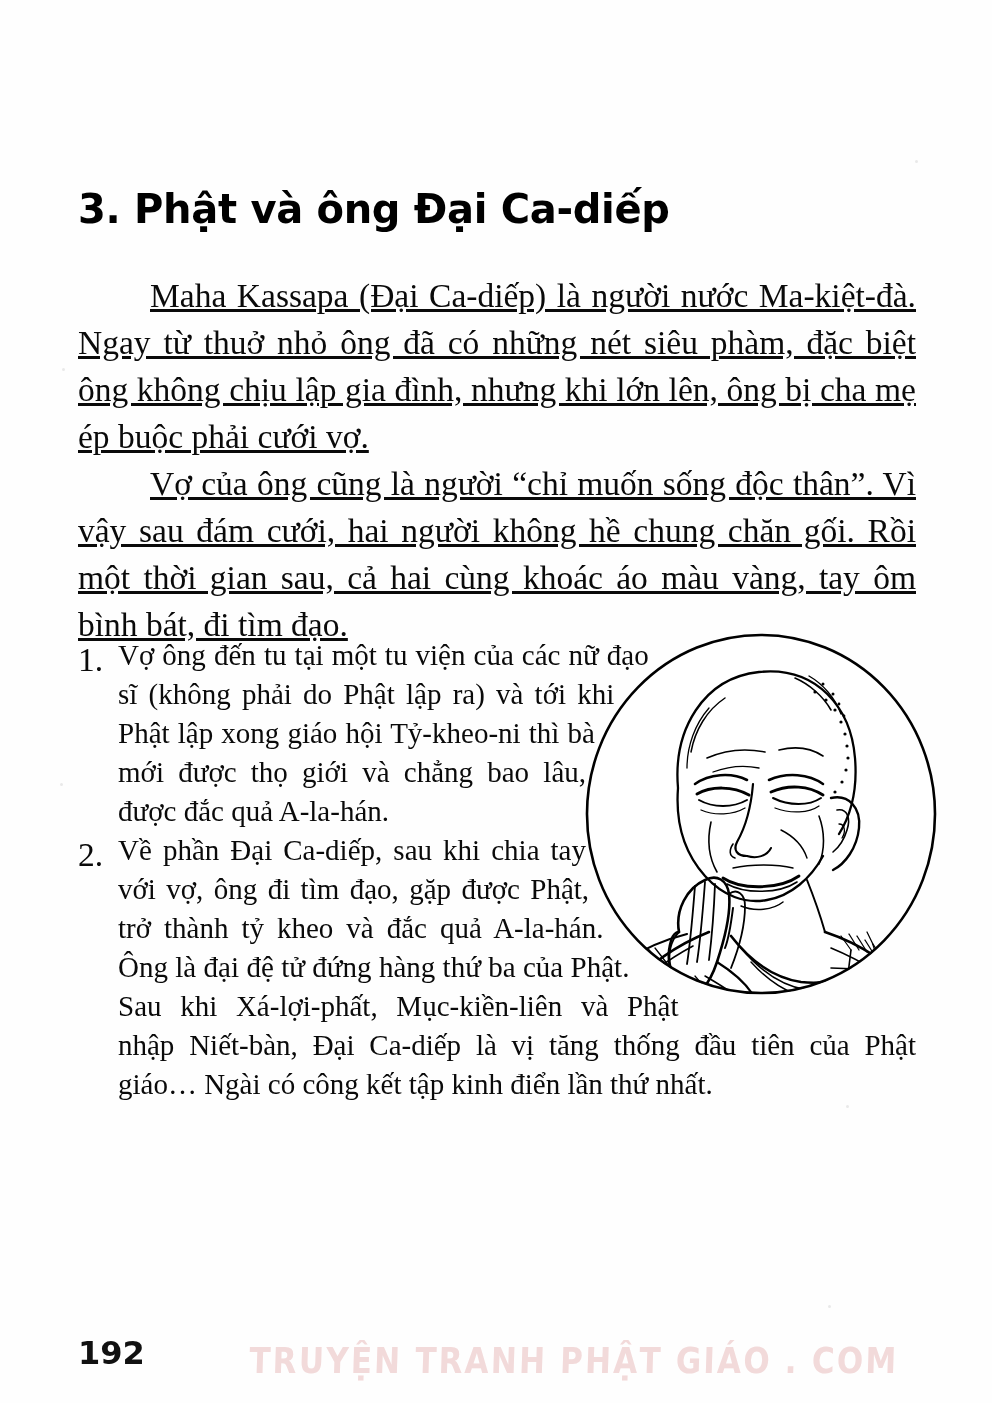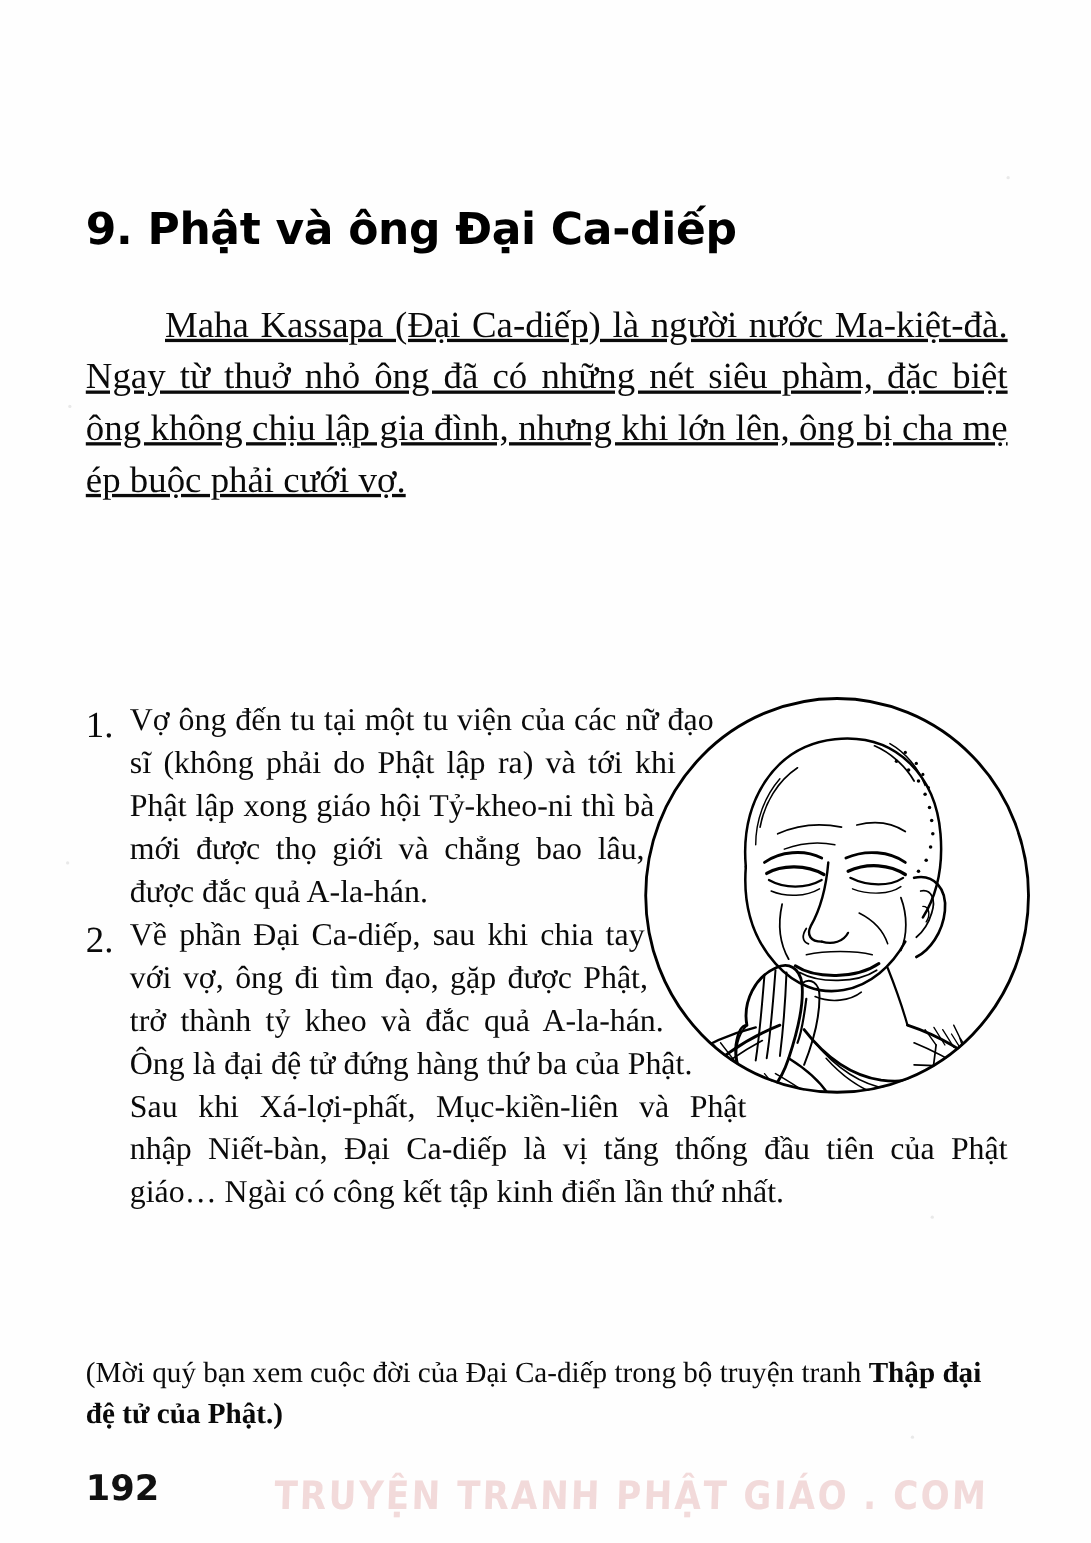--- a/index.html
+++ b/index.html
@@ -156,24 +156,25 @@
     border-radius: 50%;
     width: 3px;
     height: 3px;
   }
 </style>
 </head>
 <body>
 
 <div class="page">
 
-  <h1 class="chapter-title">9. Phật và ông Đại Ca-diếp</h1>
+  <h1 class="chapter-title">3. Phật và ông Đại Ca-diếp</h1>
 
   <div class="body-block">
     <p class="para">Maha Kassapa (Đại Ca-diếp) là người nước Ma-kiệt-đà. Ngay từ thuở nhỏ ông đã có những nét siêu phàm, đặc biệt ông không chịu lập gia đình, nhưng khi lớn lên, ông bị cha mẹ ép buộc phải cưới vợ.</p>
+    <p class="para">Vợ của ông cũng là người “chỉ muốn sống độc thân”. Vì vậy sau đám cưới, hai người không hề chung chăn gối. Rồi một thời gian sau, cả hai cùng khoác áo màu vàng, tay ôm bình bát, đi tìm đạo.</p>
   </div>
 
   <div class="illustration">
     <svg viewBox="0 0 356 366" xmlns="http://www.w3.org/2000/svg" aria-hidden="true">
       <defs>
         <clipPath id="ovalClip">
           <ellipse cx="178" cy="182" rx="175" ry="180"></ellipse>
         </clipPath>
       </defs>
 
@@ -314,23 +315,20 @@
     <ol class="num-list">
       <li>
         <span class="li-text">Vợ ông đến tu tại một tu viện của các nữ đạo sĩ (không phải do Phật lập ra) và tới khi Phật lập xong giáo hội Tỷ-kheo-ni thì bà mới được thọ giới và chẳng bao lâu, được đắc quả A-la-hán.</span>
       </li>
       <li>
         <span class="li-text">Về phần Đại Ca-diếp, sau khi chia tay với vợ, ông đi tìm đạo, gặp được Phật, trở thành tỷ kheo và đắc quả A-la-hán. Ông là đại đệ tử đứng hàng thứ ba của Phật. Sau khi Xá-lợi-phất, Mục-kiền-liên và Phật nhập Niết-bàn, Đại Ca-diếp là vị tăng thống đầu tiên của Phật giáo… Ngài có công kết tập kinh điển lần thứ nhất.</span>
       </li>
     </ol>
   </div>
 
-  <div class="note">
-    <span>(Mời quý bạn xem cuộc đời của Đại Ca-diếp trong bộ truyện tranh </span><b>Thập đại đệ tử của Phật.)</b>
-  </div>
 
   <div class="page-number">192</div>
 
   <div class="watermark">TRUYỆN TRANH PHẬT GIÁO . COM</div>
 
   <span class="speck" style="left:62px; top:368px;"></span>
   <span class="speck" style="left:60px; top:783px;"></span>
   <span class="speck" style="left:248px; top:345px;"></span>
   <span class="speck" style="left:846px; top:1105px;"></span>
   <span class="speck" style="left:828px; top:1305px;"></span>

